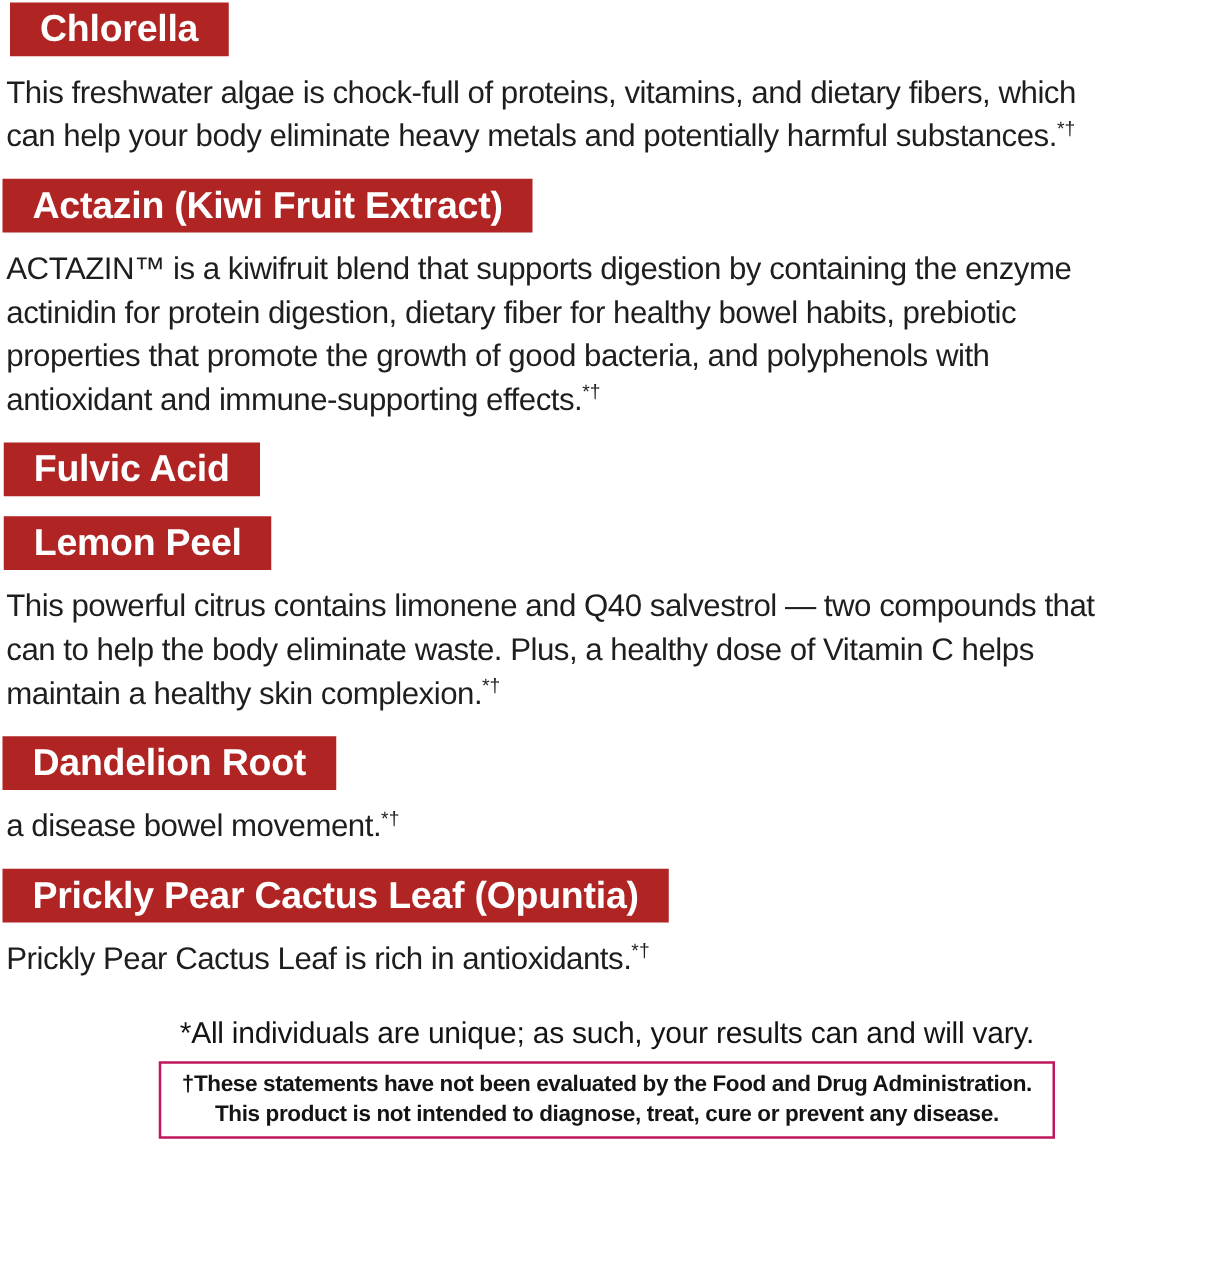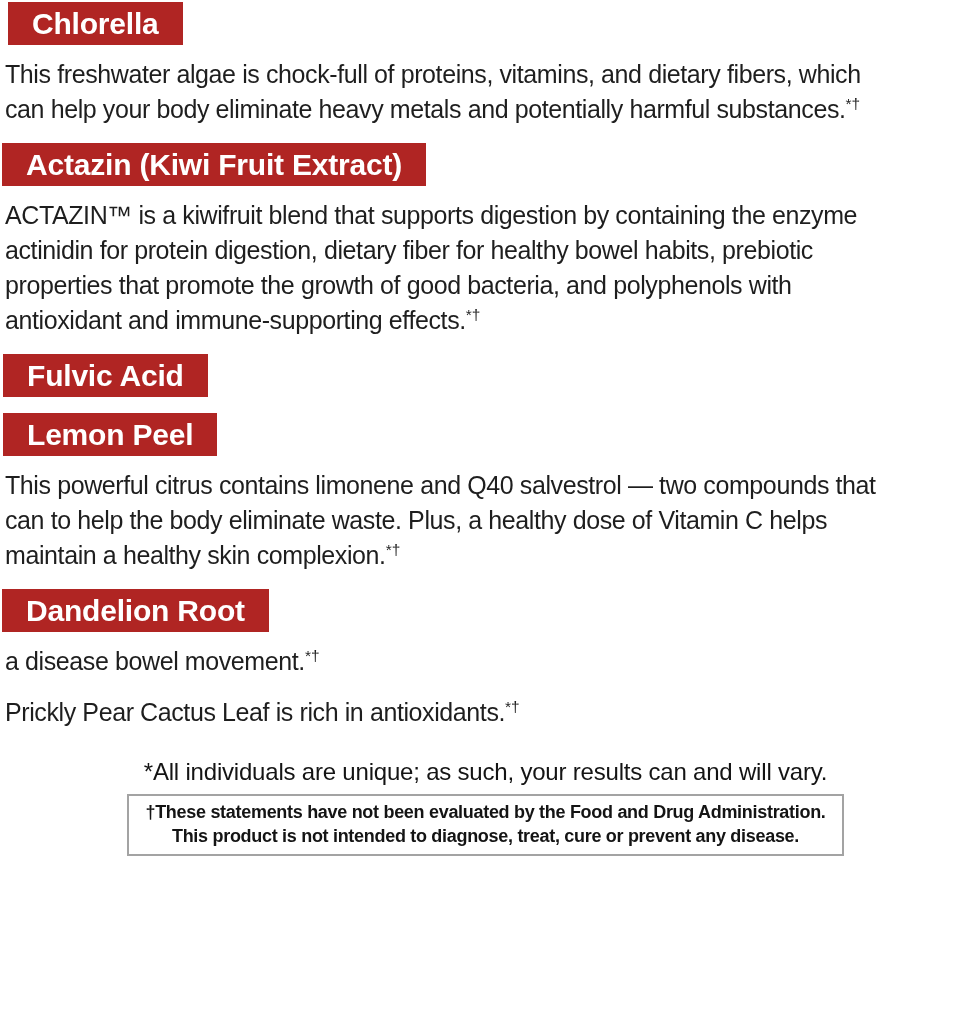--- a/index.html
+++ b/index.html
@@ -54,21 +54,21 @@
     text-align: center;
     font-size: 24px;
     letter-spacing: -0.2px;
     color: #141414;
     white-space: nowrap;
   }
   .fda-box {
     margin: 8px auto 0 auto;
     width: fit-content;
     max-width: 940px;
-    border: 2px solid #a3a3a3;
+    border: 2px solid #be185d;
     padding: 4px 16px 6px 16px;
     text-align: center;
   }
   .fda-line {
     display: block;
     font-weight: 700;
     font-size: 18px;
     line-height: 24px;
     letter-spacing: -0.3px;
     color: #141414;
@@ -122,20 +122,23 @@
   <section class="s4">
     <div class="badge">
       <span>Dandelion Root</span>
     </div>
     <div class="desc">
       <span class="lastline"><span>a disease bowel movement.</span><sup class="mark">*†</sup></span>
     </div>
   </section>
 
   <section class="s5">
+    <div class="badge">
+      <span>Prickly Pear Cactus Leaf (Opuntia)</span>
+    </div>
     <div class="desc">
       <span class="lastline"><span>Prickly Pear Cactus Leaf is rich in antioxidants.</span><sup class="mark">*†</sup></span>
     </div>
   </section>
 
   <div class="footer">
     <div class="unique-note">*All individuals are unique; as such, your results can and will vary.</div>
     <div class="fda-box">
       <span class="fda-line">†These statements have not been evaluated by the Food and Drug Administration.</span>
       <span class="fda-line">This product is not intended to diagnose, treat, cure or prevent any disease.</span>

